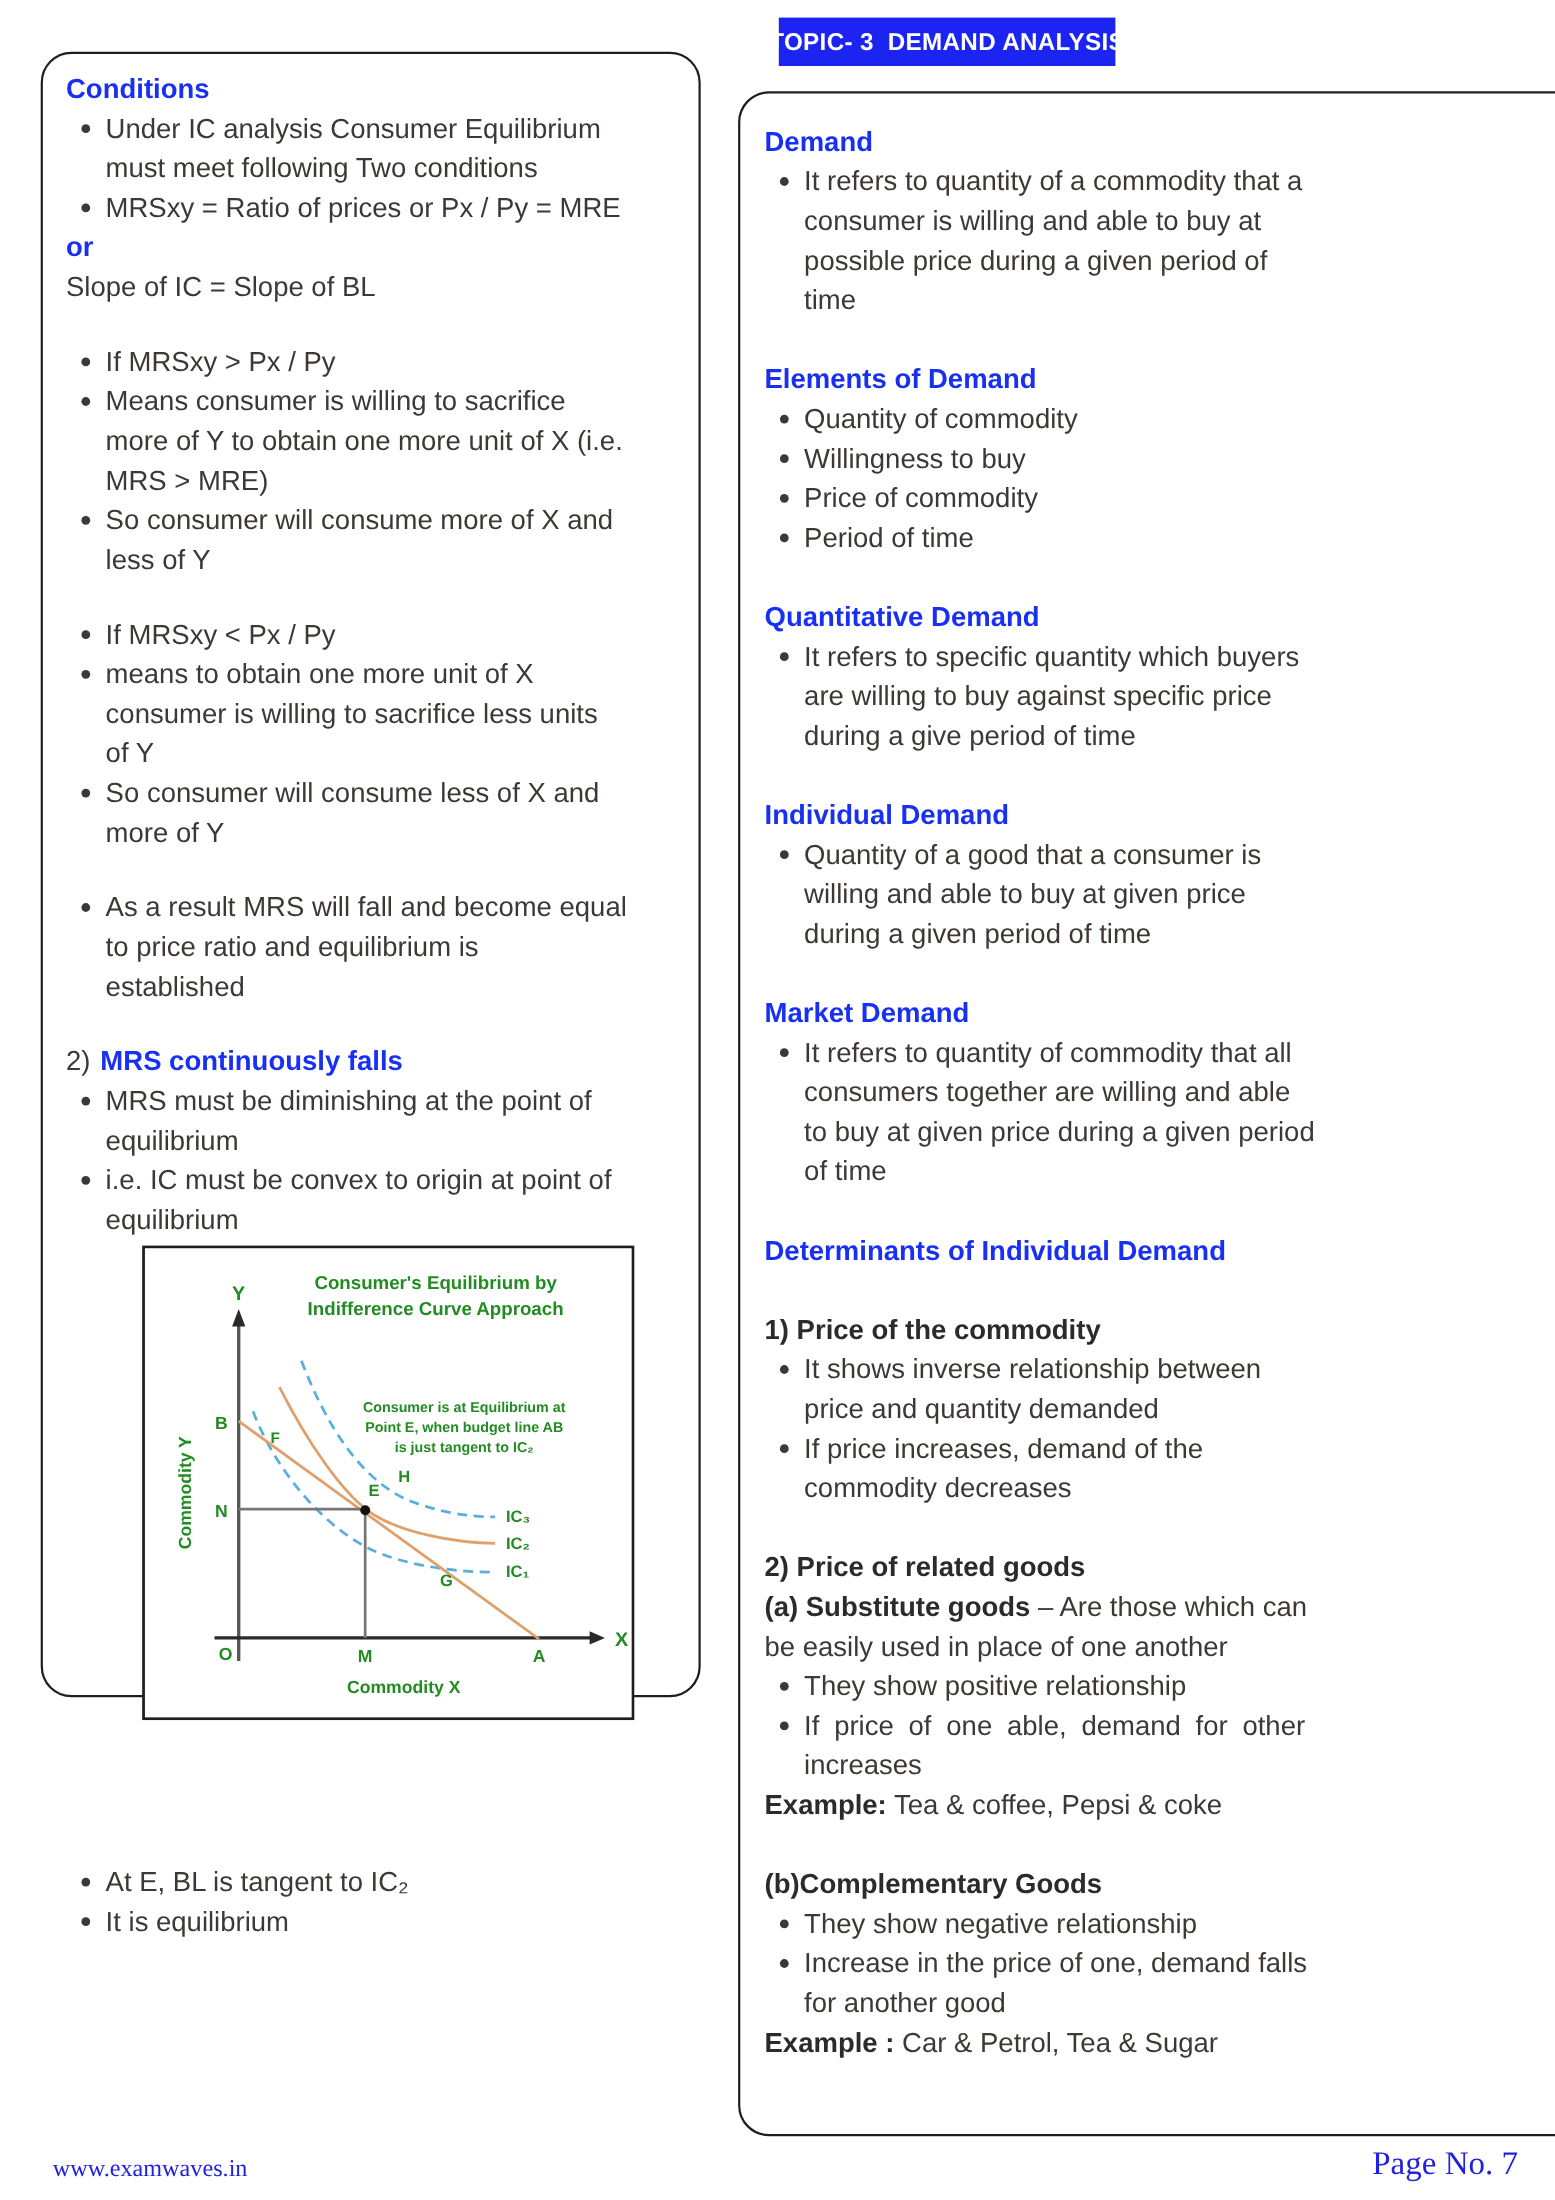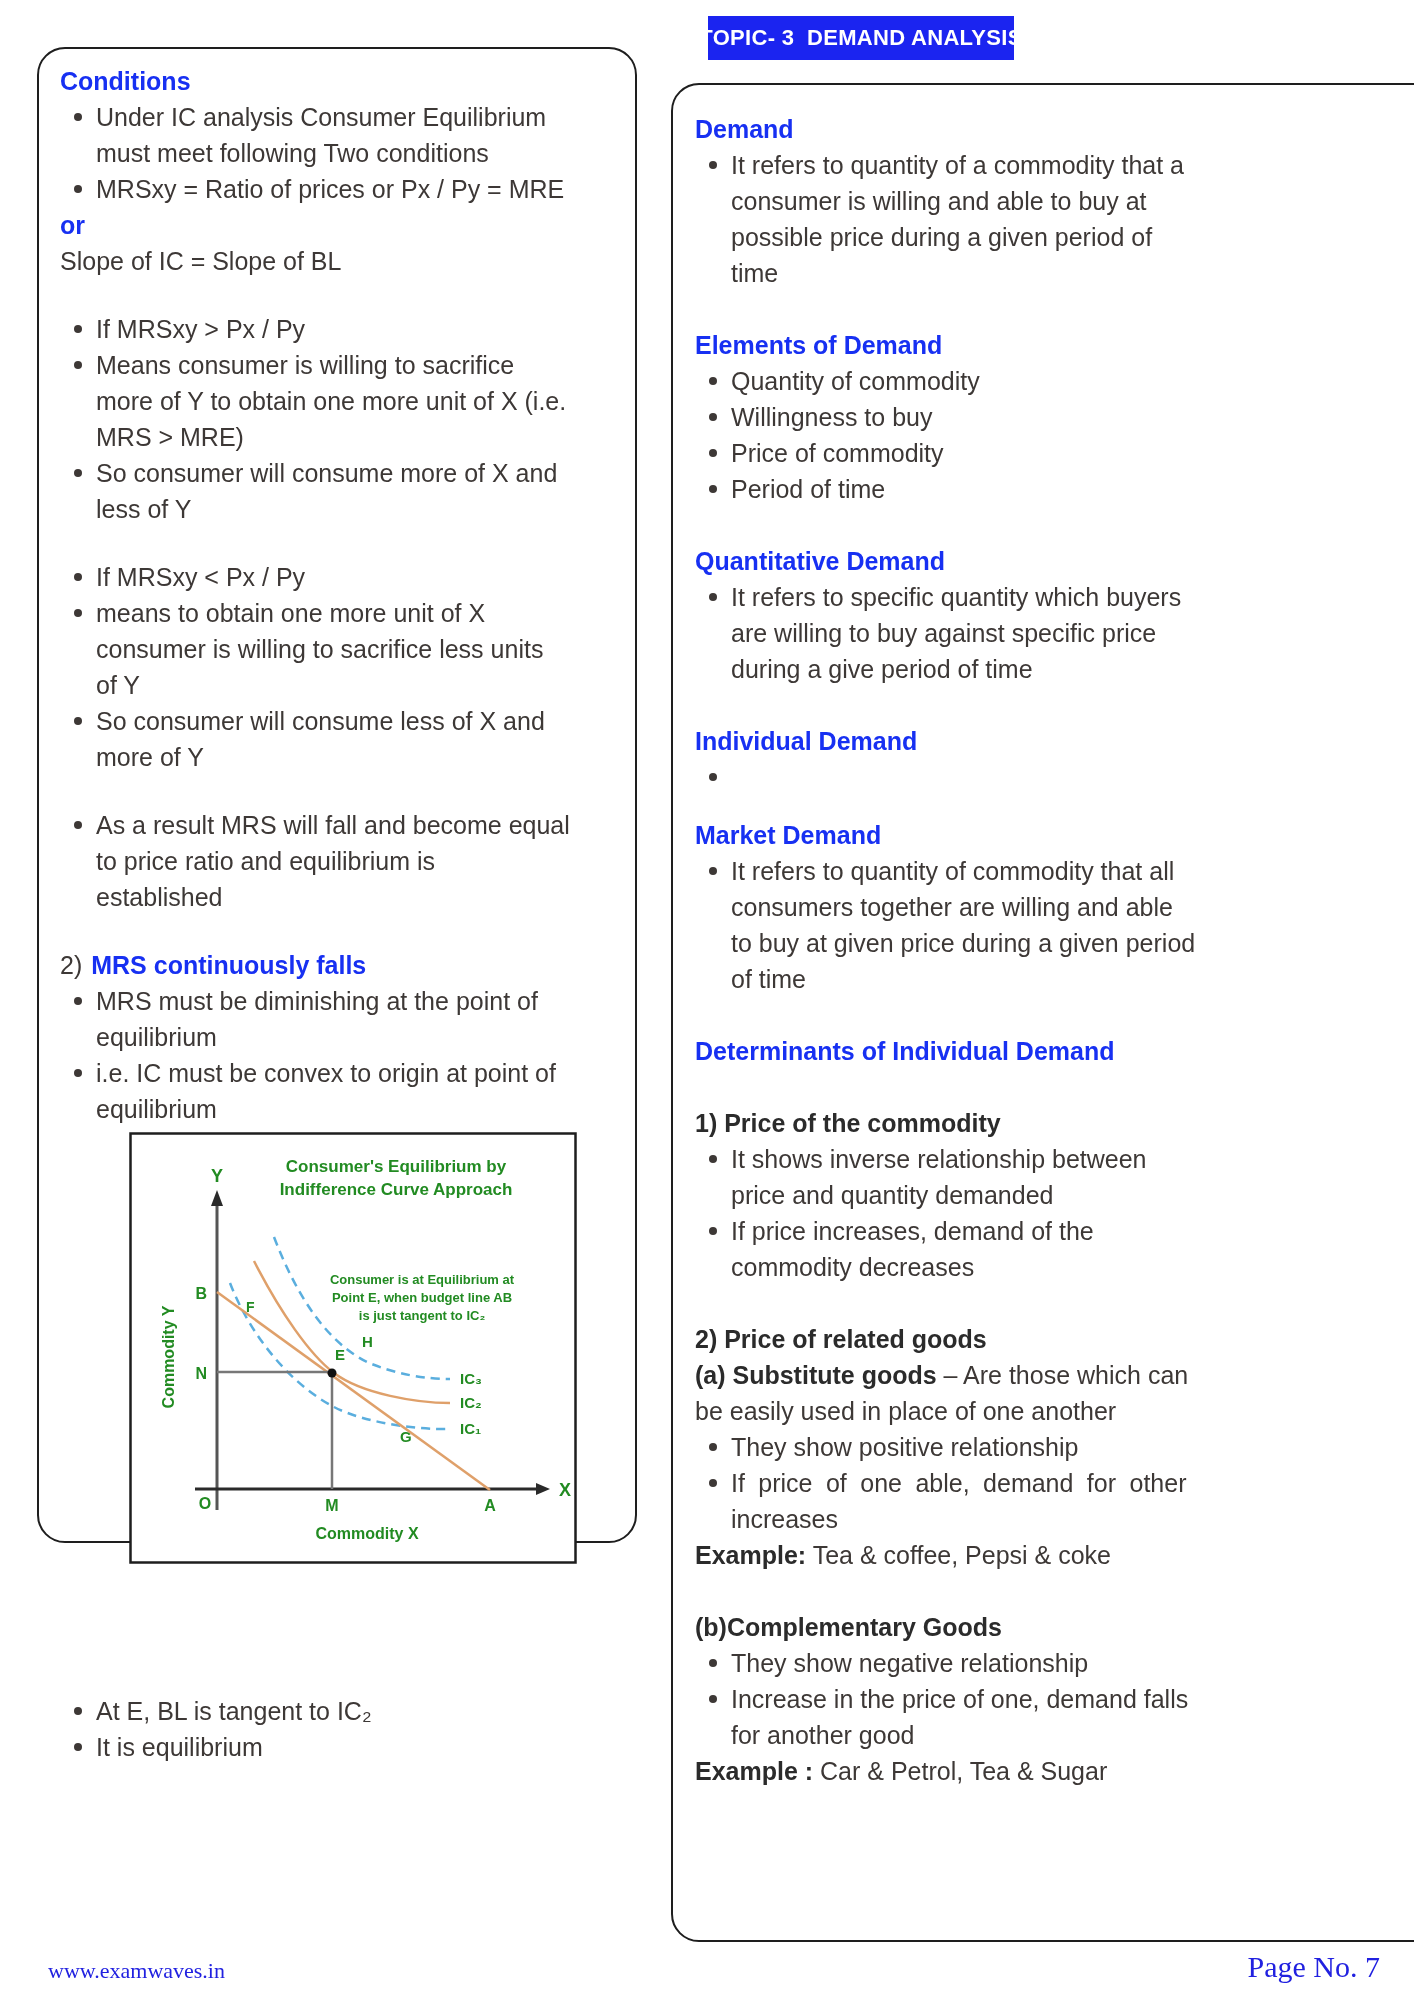--- a/index.html
+++ b/index.html
@@ -233,20 +233,23 @@
           <span class="bt">It refers to specific quantity which buyers
 are willing to buy against specific price
 during a give period of time</span>
         </li>
     </ul>
     <div class="gap-r"></div>
     <h2 class="bh">Individual Demand</h2>
     <ul class="bl">
       <li class="b">
           <span class="dot"></span>
+          <span class="bt">Quantity of a good that a consumer is
+willing and able to buy at given price
+during a given period of time</span>
         </li>
     </ul>
     <div class="gap-r"></div>
     <h2 class="bh">Market Demand</h2>
     <ul class="bl">
       <li class="b">
           <span class="dot"></span>
           <span class="bt">It refers to quantity of commodity that all
 consumers together are willing and able
 to buy at given price during a given period

